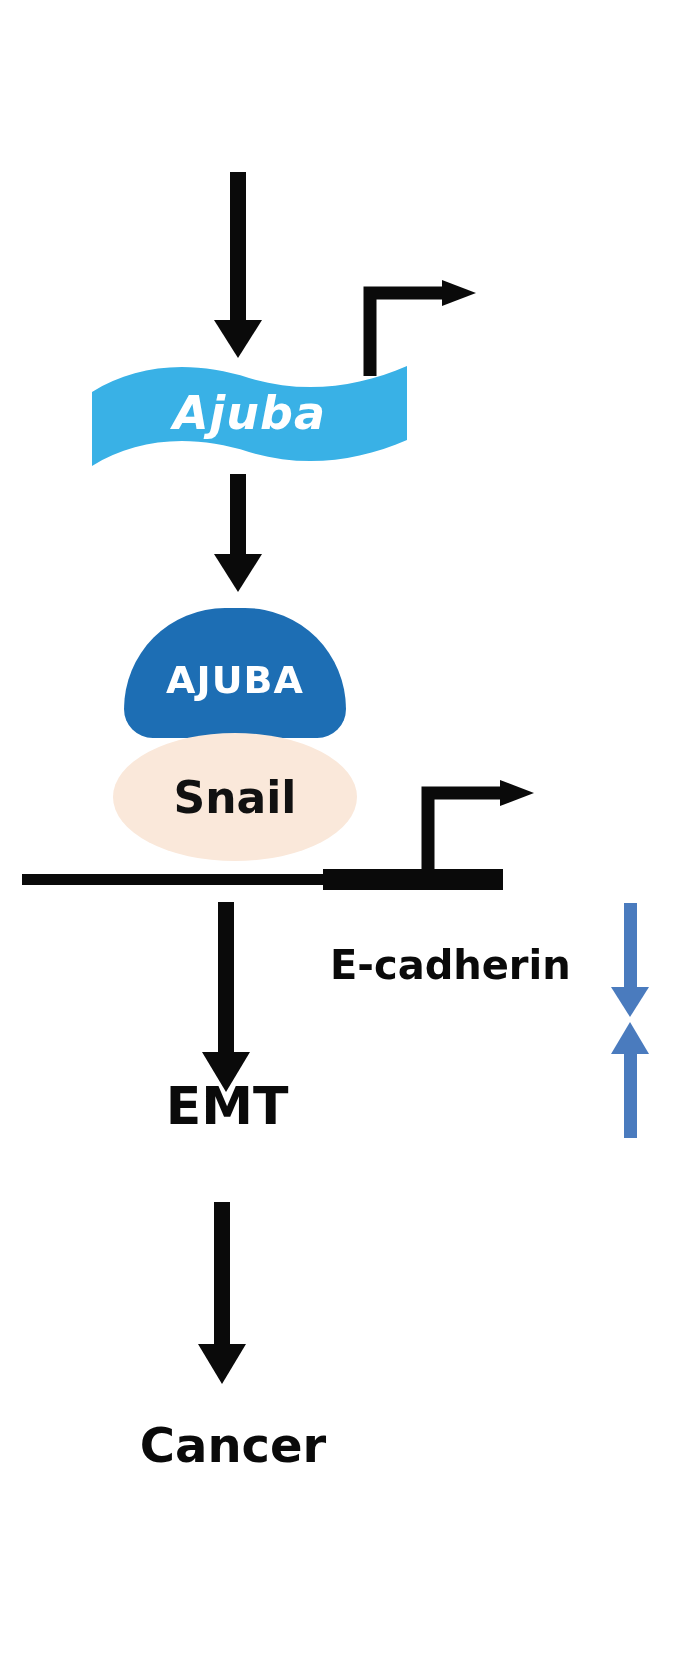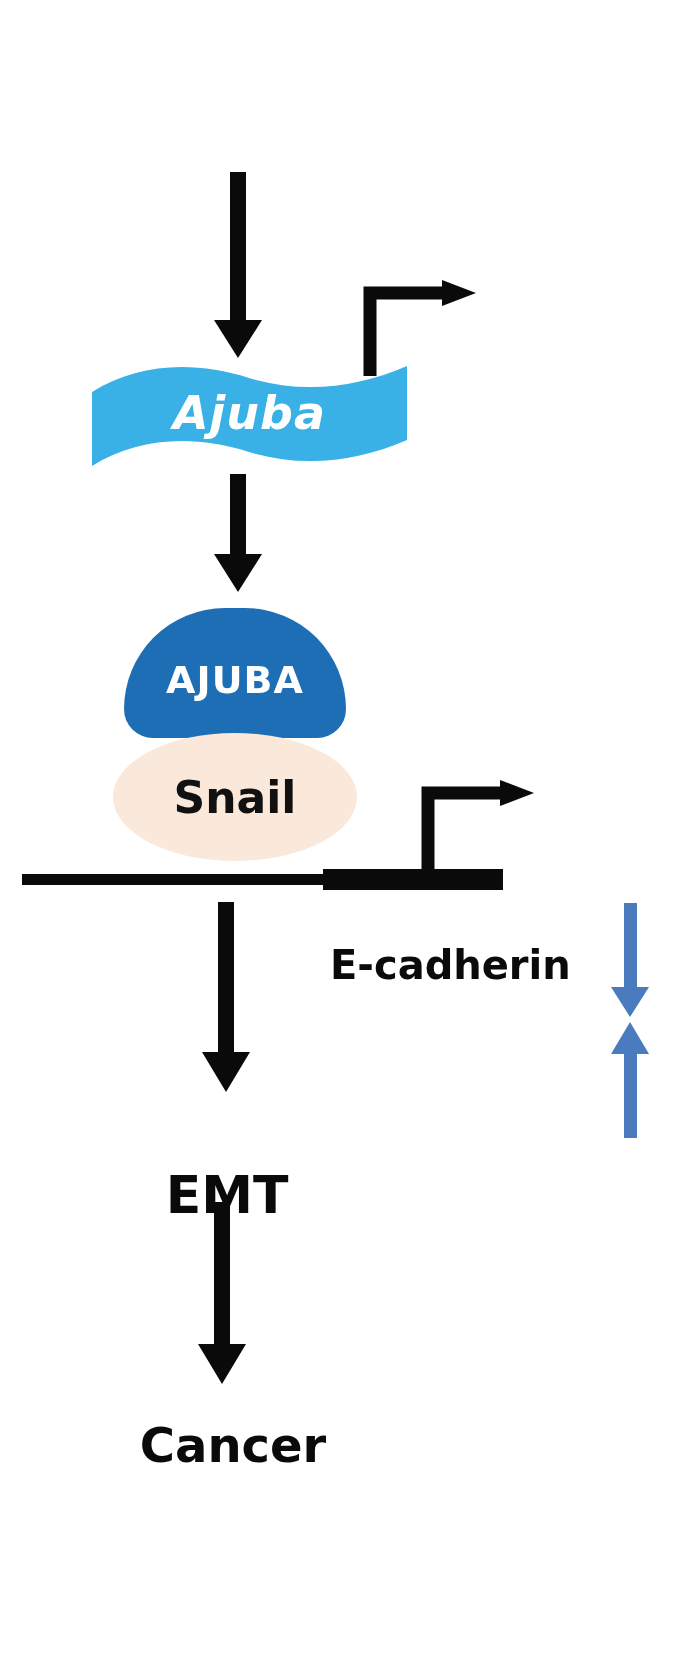--- a/index.html
+++ b/index.html
@@ -45,21 +45,21 @@
   .snail-ellipse .node-label { font-size: 44px; color: #111111; }
 
   .gene-line-thin  { left: 22px;  top: 874px; width: 480px; height: 11px; }
   .gene-line-thick { left: 323px; top: 869px; width: 180px; height: 21px; }
 
   .cadherin-label { font-size: 40px; font-weight: bold; color: #0a0a0a; white-space: nowrap; }
   .e-cadherin { left: 318px; top: 942px; margin-left: 12px; }
   .n-cadherin { left: 314px; top: 1037px; }
 
   .emt-label {
-    left: 227px; top: 1165px; transform: translateX(-50%);
+    left: 227px; top: 1076px; transform: translateX(-50%);
     font-size: 52px; font-weight: bold; color: #0a0a0a;
   }
 
   .outcome-label {
     left: 233px; top: 1408px; transform: translateX(-50%);
     font-size: 48px; font-weight: bold; color: #0a0a0a;
     text-align: right; line-height: 1.55; white-space: nowrap;
   }
   .outcome-label span { display: block; }
 </style>

